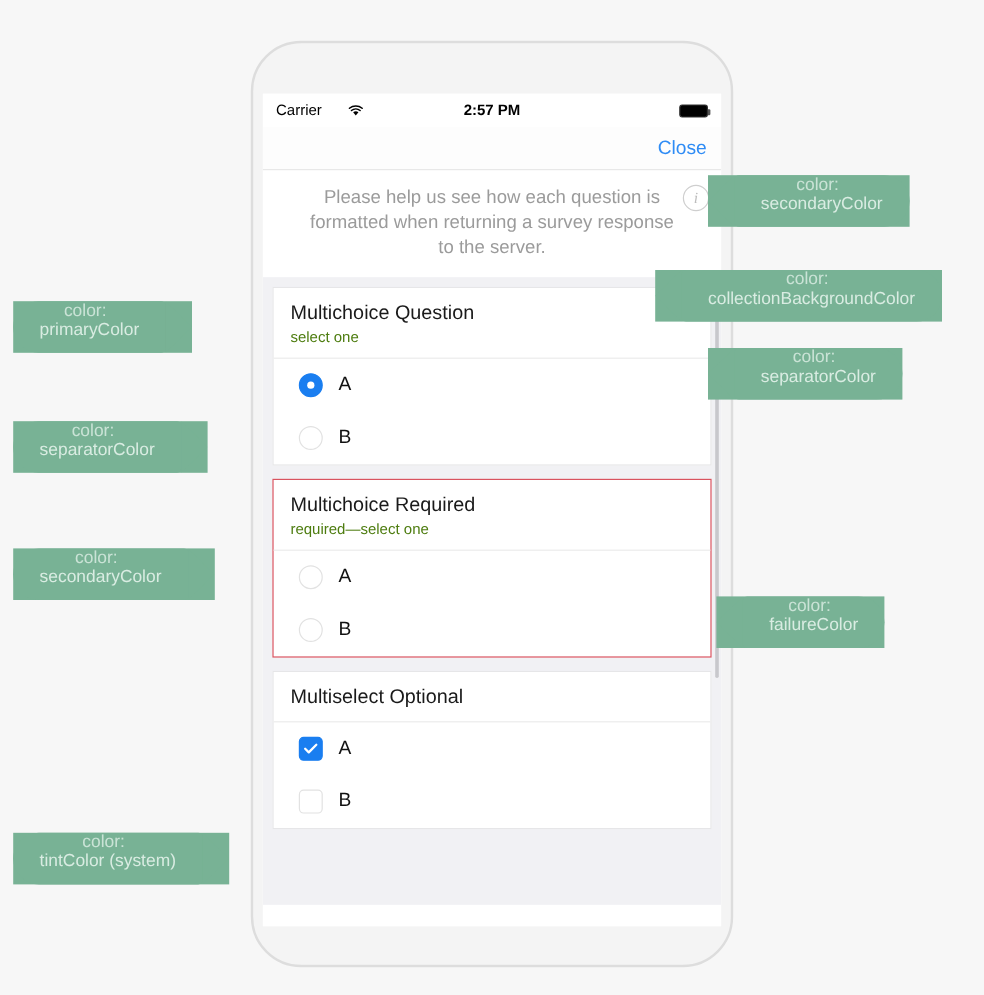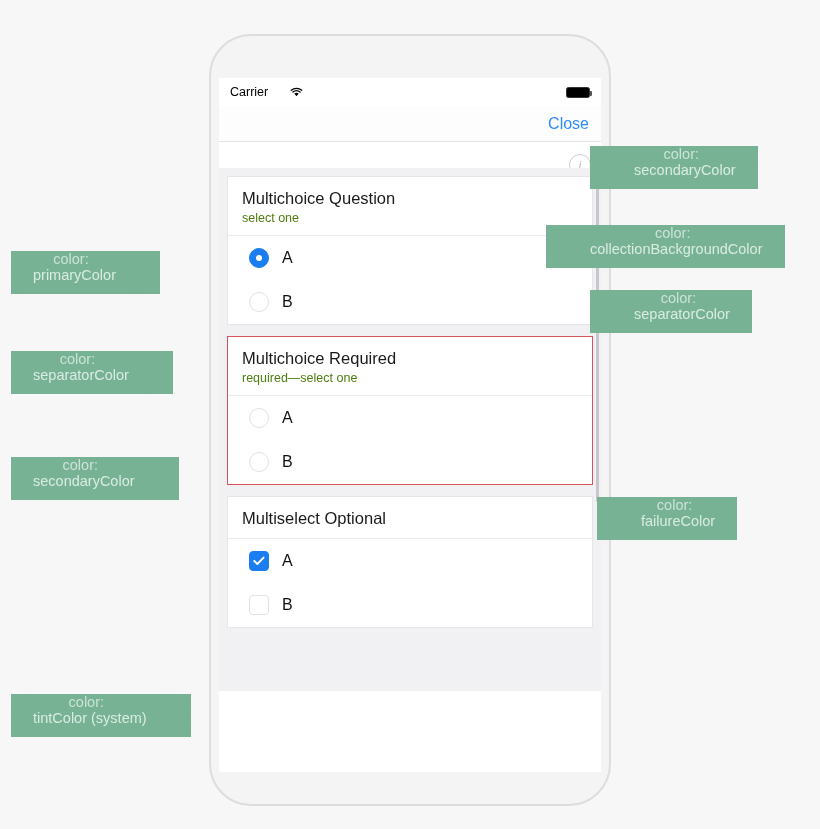--- a/index.html
+++ b/index.html
@@ -168,30 +168,32 @@
       <div class="status-left">
         <span>Carrier</span>
         <span class="wifi-icon">
           <svg width="13" height="10" viewBox="0 0 13 10">
             <path d="M6.5 9.2 L4.3 6.6 a3.4 3.4 0 0 1 4.4 0 Z" fill="#000"></path>
             <path d="M2.9 5.1 a5.6 5.6 0 0 1 7.2 0" stroke="#000" stroke-width="1.3" fill="none" stroke-linecap="round"></path>
             <path d="M1.2 3.2 a8.3 8.3 0 0 1 10.6 0" stroke="#000" stroke-width="1.3" fill="none" stroke-linecap="round"></path>
           </svg>
         </span>
       </div>
+      <div class="status-time">2:57 PM</div>
       <div class="status-right">
         <span class="battery"></span>
       </div>
     </div>
 
     <div class="nav-bar">
       <div class="nav-close">Close</div>
     </div>
 
     <div class="intro-block">
+      <div class="intro-text">Please help us see how each question is formatted when returning a survey response to the server.</div>
       <div class="info-badge">i</div>
     </div>
 
     <div class="collection">
       <div class="scrollbar"></div>
 
       <div class="card">
         <div class="card-head">
           <div class="card-title">Multichoice Question</div>
           <div class="card-sub">select one</div>

